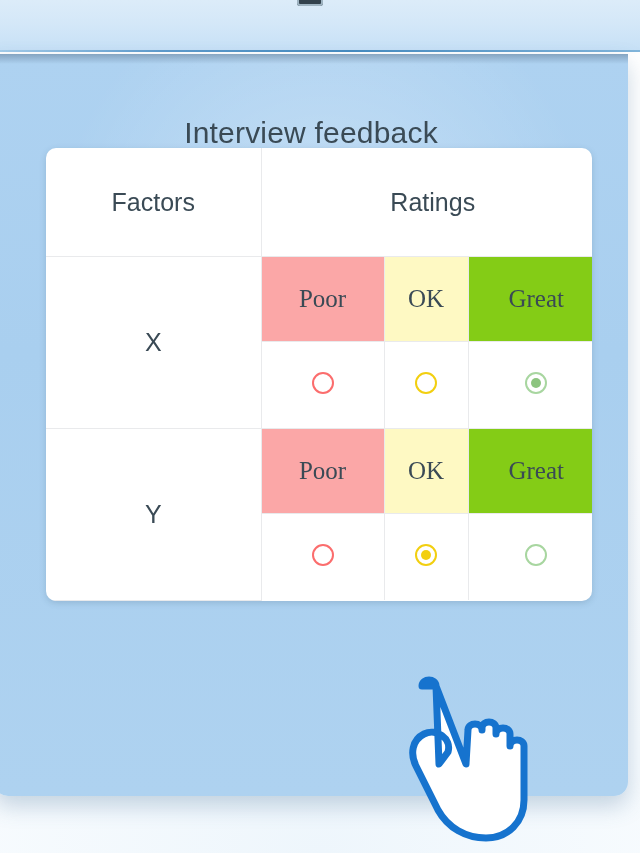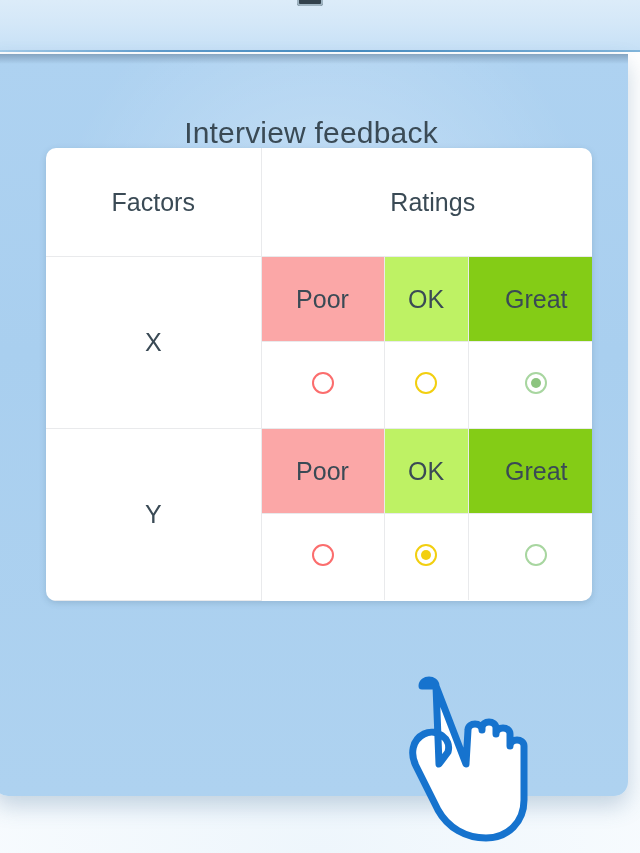--- a/index.html
+++ b/index.html
@@ -112,25 +112,25 @@
   table.fb td.nb-right  { border-right: none; }
   table.fb tr.first td  { border-top: none; }
   table.fb tr.last  td  { border-bottom: none; }
 
   .col-factor { width: 215px; }
   .col-poor   { width: 123px; }
   .col-ok     { width: 84px;  }
   .col-great  { width: 136px; }
 
   .h-cell { height: 108px; }
-  .lbl-cell { height: 84px; }
+  .lbl-cell { height: 84px; font-family: Liberation Serif, serif; }
   .radio-cell { height: 86px; }
 
   .poor { background: #fba7a7; }
-  .ok   { background: #bef264; }
+  .ok   { background: #fef9c3; }
   .great{ background: #84cc16; }
 
   .factor-cell { font-size: 25px; }
 
   
   .radio {
     display: inline-block;
     width: 22px;
     height: 22px;
     border-radius: 50%;

